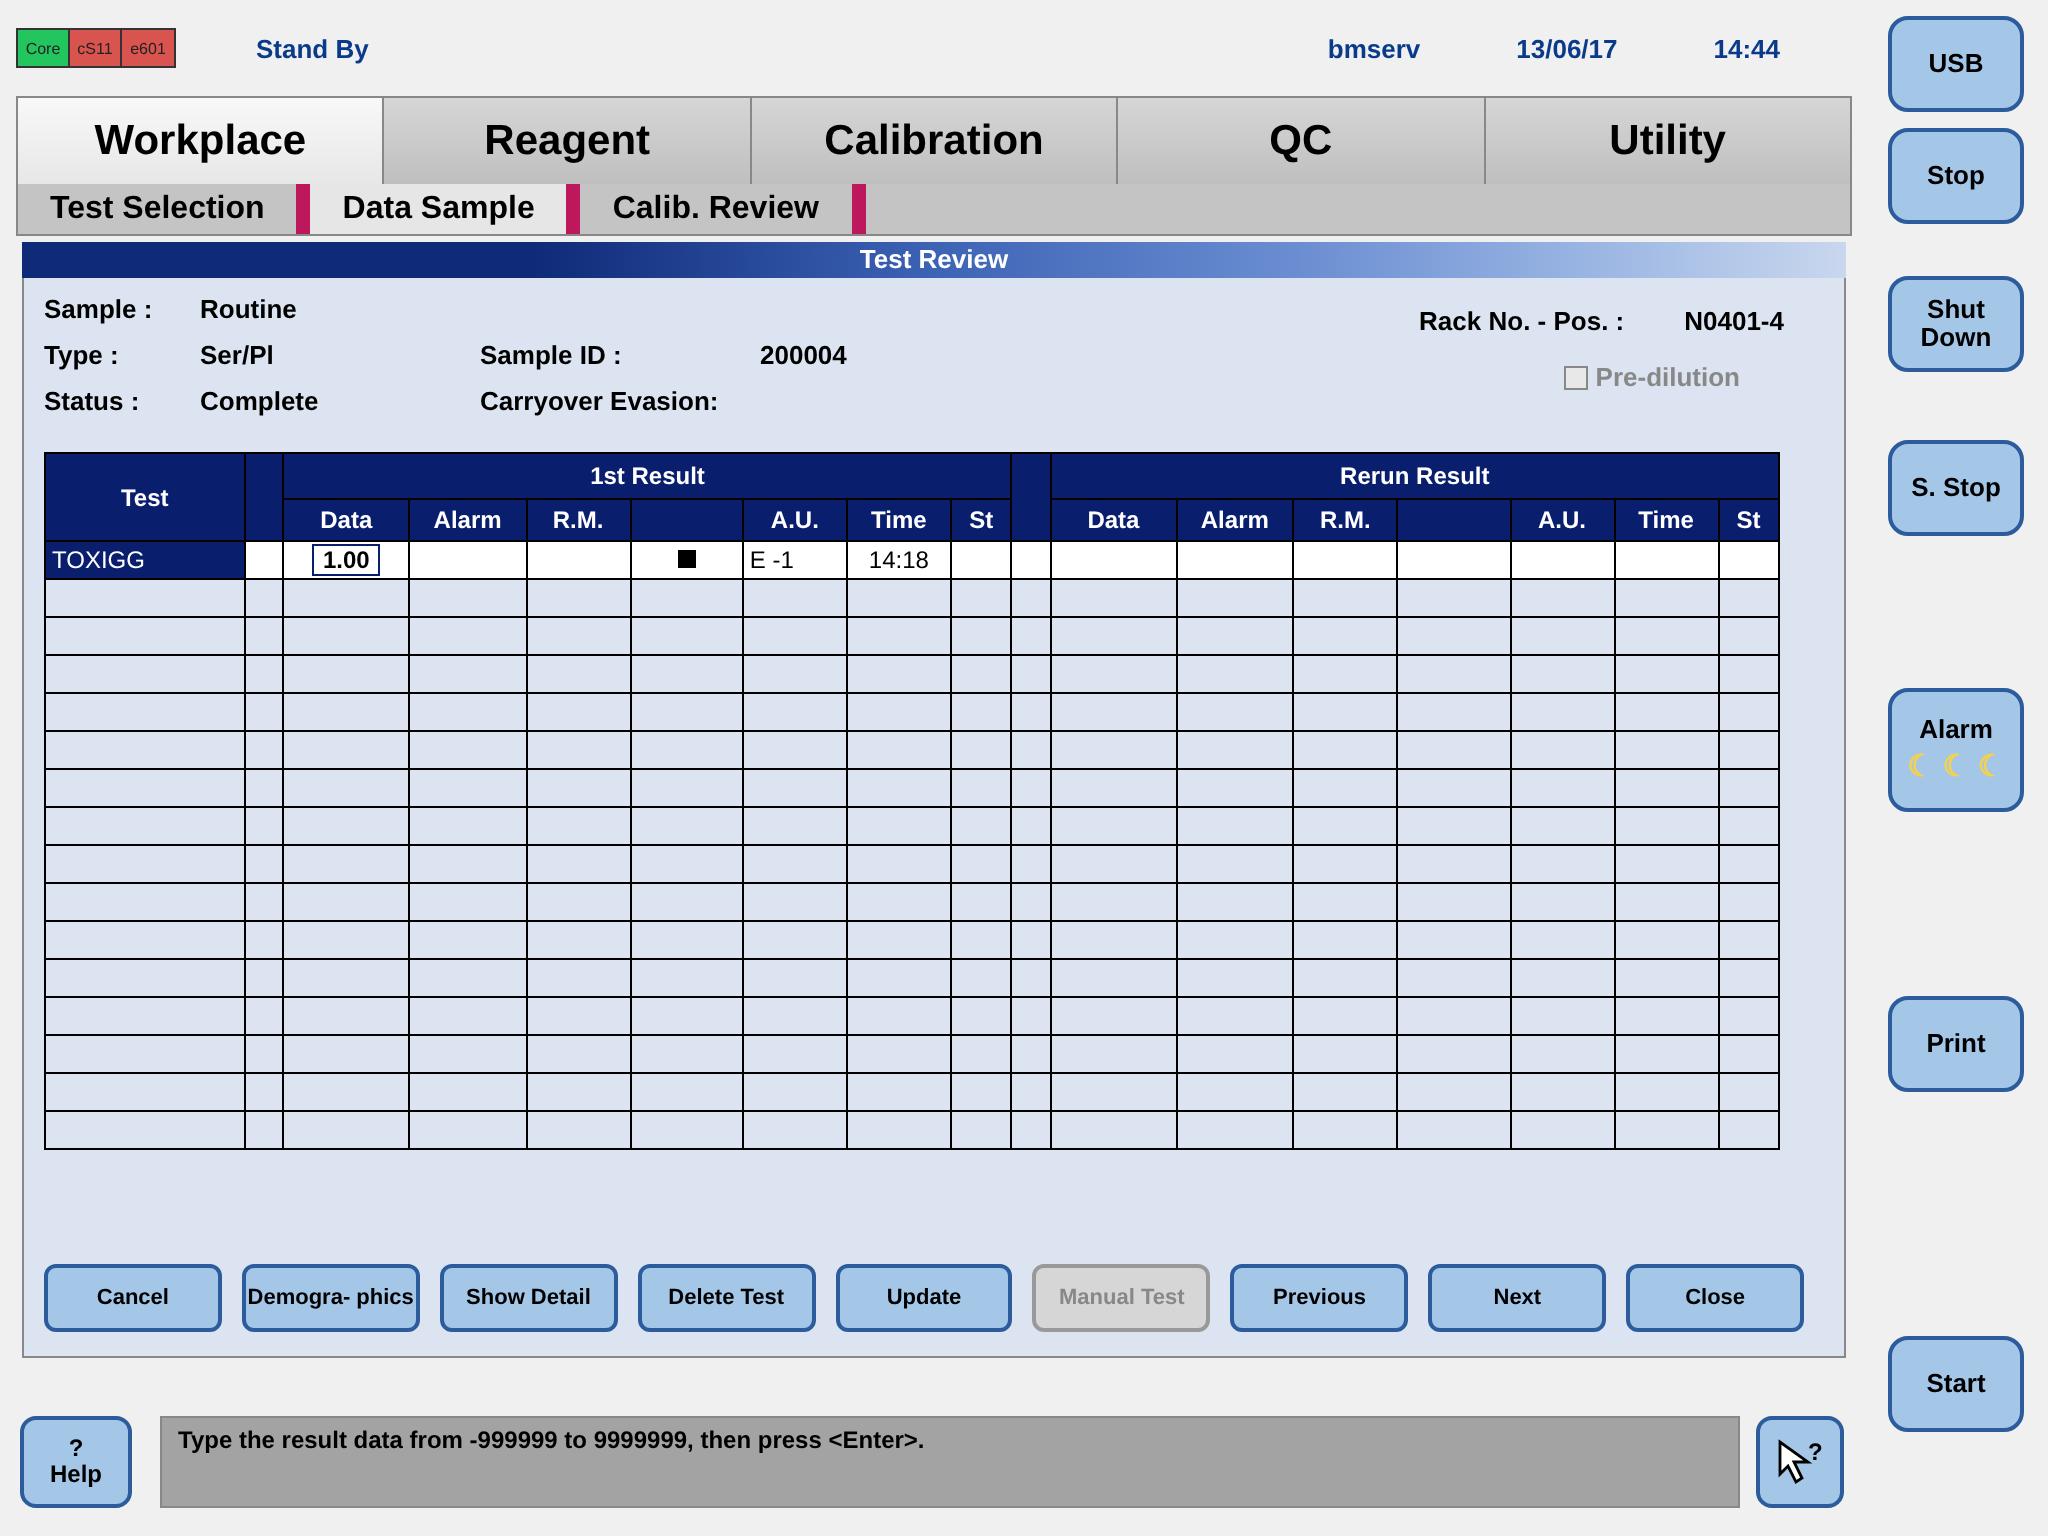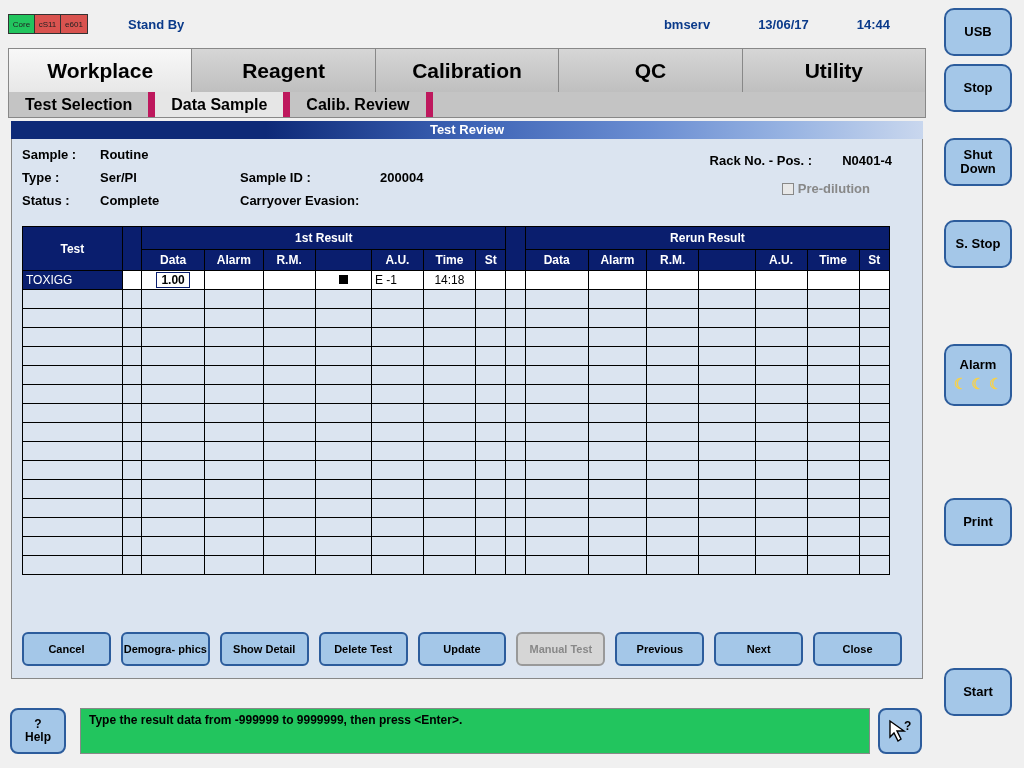--- a/index.html
+++ b/index.html
@@ -289,21 +289,21 @@
     flex-direction: column;
     align-items: center;
     justify-content: center;
     cursor: pointer;
     line-height: 1.1;
   }
   .hint-bar {
     position: absolute;
     left: 80px; bottom: 14px;
     width: 790px; height: 46px;
-    background: #22c55e;
+    background: #a3a3a3;
     border: 1px solid #888;
     padding: 4px 8px;
     font-size: 12px;
     font-weight: bold;
   }
   .cursor-btn {
     position: absolute;
     left: 878px; bottom: 14px;
     width: 44px; height: 46px;
     background: #a4c7e8;

